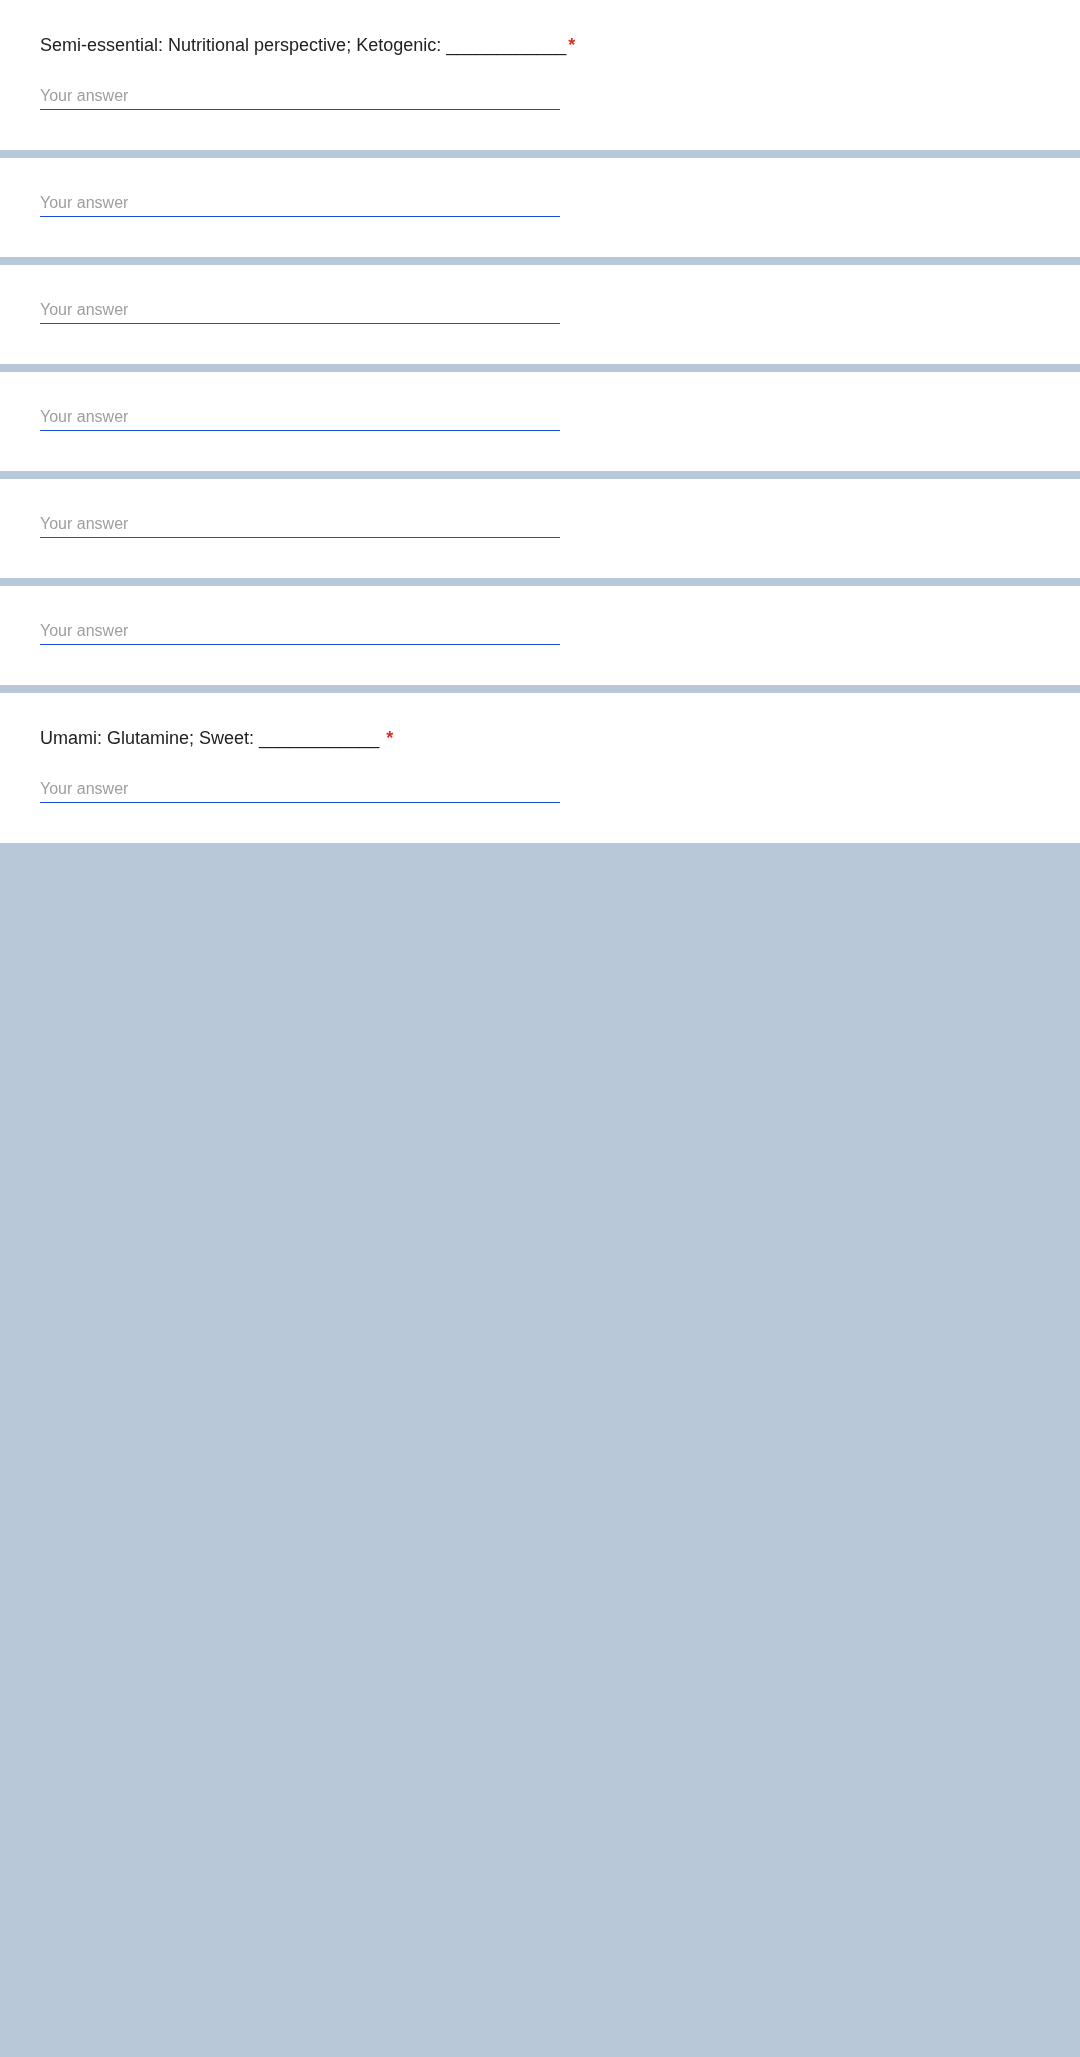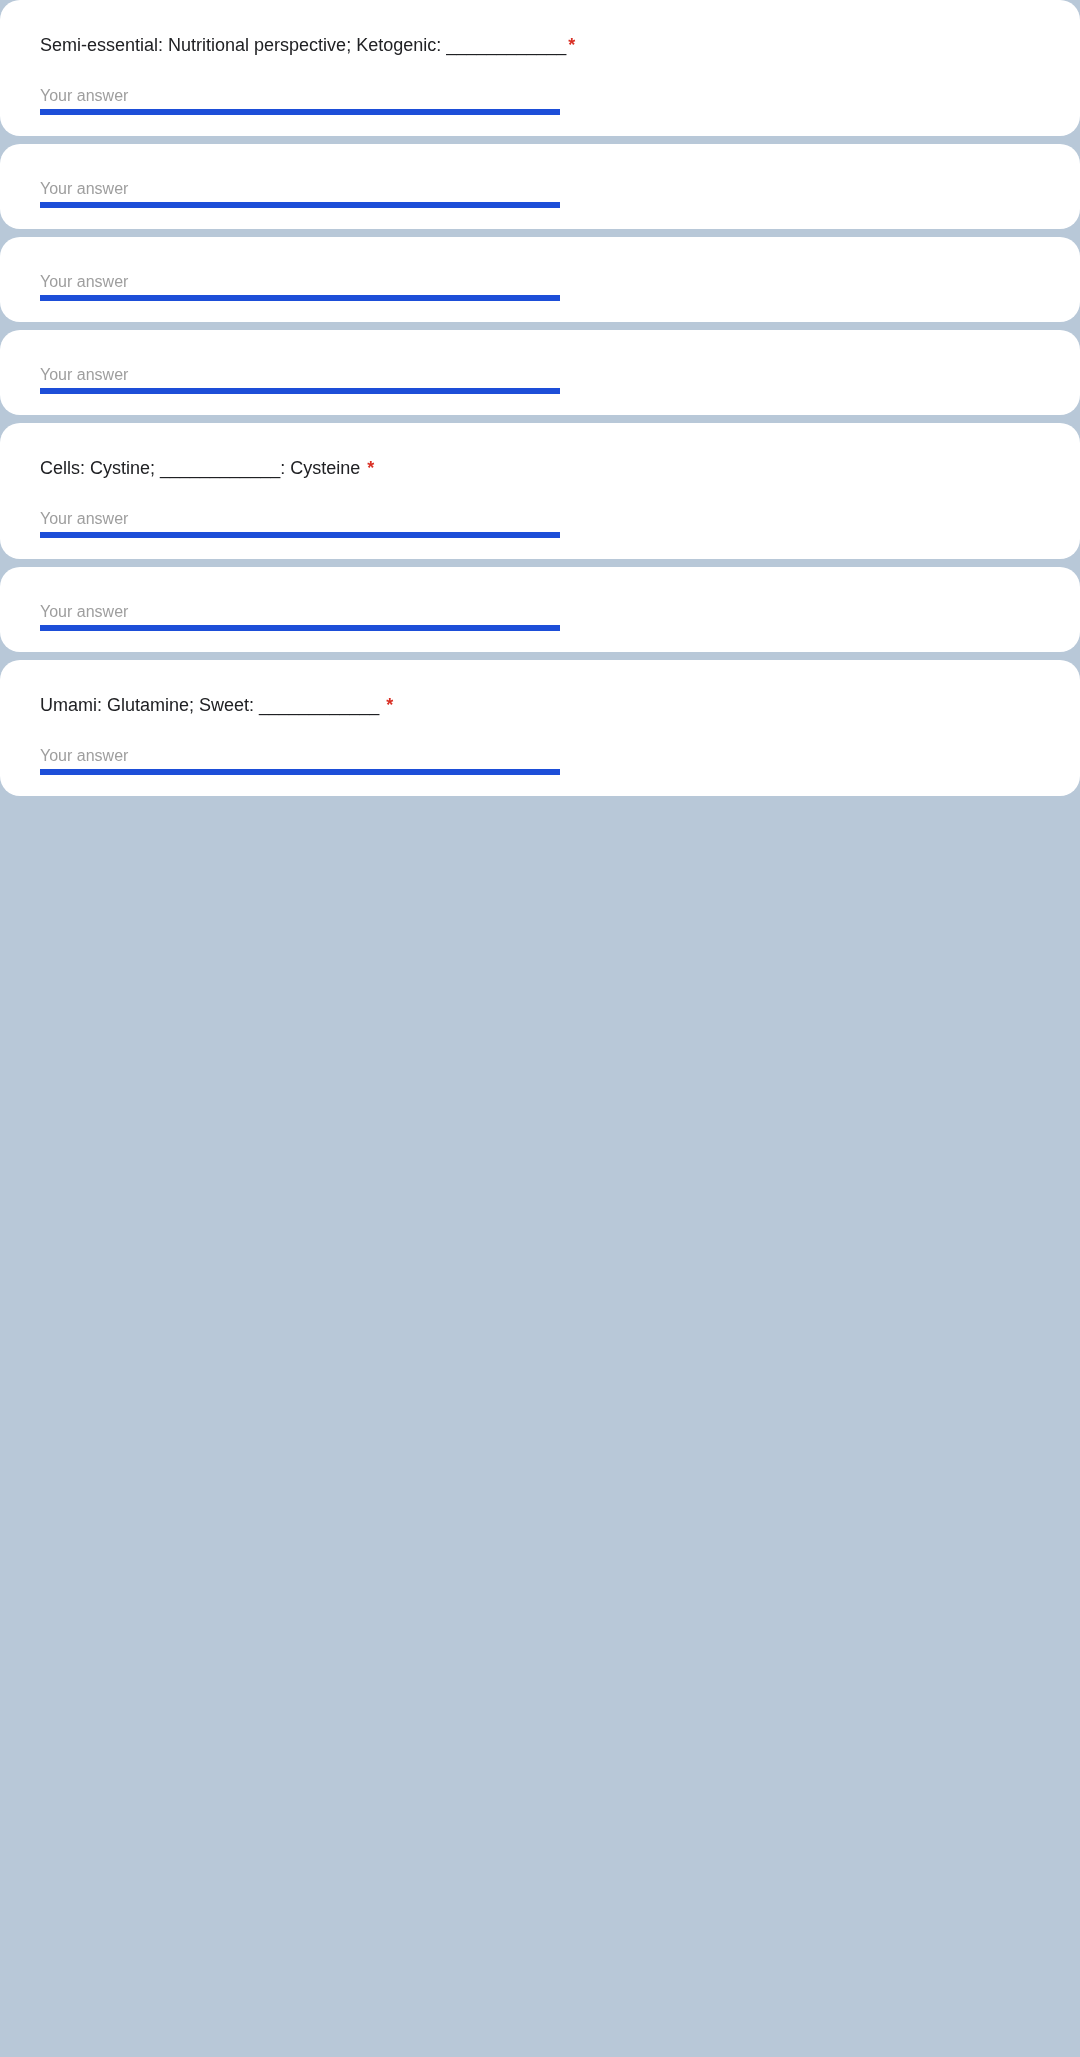--- a/index.html
+++ b/index.html
@@ -17,43 +17,43 @@
 
     .questions-container {
       display: flex;
       flex-direction: column;
       gap: 8px;
       padding: 0;
     }
 
     .question-card {
       background-color: #ffffff;
-      border-radius: 20px;
-      padding: 32px 40px 21px 40px;
+      border-radius: 0;
+      padding: 32px 40px 40px 40px;
       margin: 0;
     }
 
     .question-text {
       font-size: 18px;
       color: #202124;
       line-height: 1.5;
       margin-bottom: 24px;
       font-weight: 400;
     }
 
     .required-star {
       color: #d93025;
       font-weight: bold;
       margin-left: 2px;
     }
 
     .answer-input {
       width: 520px;
       border: none;
-      border-bottom: 6px solid #1d4ed8;
+      border-bottom: 1px solid #1d4ed8;
       outline: none;
       font-size: 16px;
       color: #9e9e9e;
       padding: 4px 0;
       background: transparent;
       display: block;
     }
 
     .answer-input::placeholder {
       color: #9e9e9e;
@@ -77,23 +77,20 @@
 
   <div class="question-card">
     <input class="answer-input" type="text" placeholder="Your answer" style="">
   </div>
 
   <div class="question-card">
     <input class="answer-input" type="text" placeholder="Your answer" style="">
   </div>
 
   <div class="question-card">
-    <div class="question-text">
-      Cells: Cystine; ____________: Cysteine <span class="required-star">*</span>
-    </div>
     <input class="answer-input" type="text" placeholder="Your answer" style="">
   </div>
 
   <div class="question-card">
     <input class="answer-input" type="text" placeholder="Your answer" style="">
   </div>
 
   <div class="question-card">
     <div class="question-text">
       Umami: Glutamine; Sweet: ____________ <span class="required-star">*</span>

